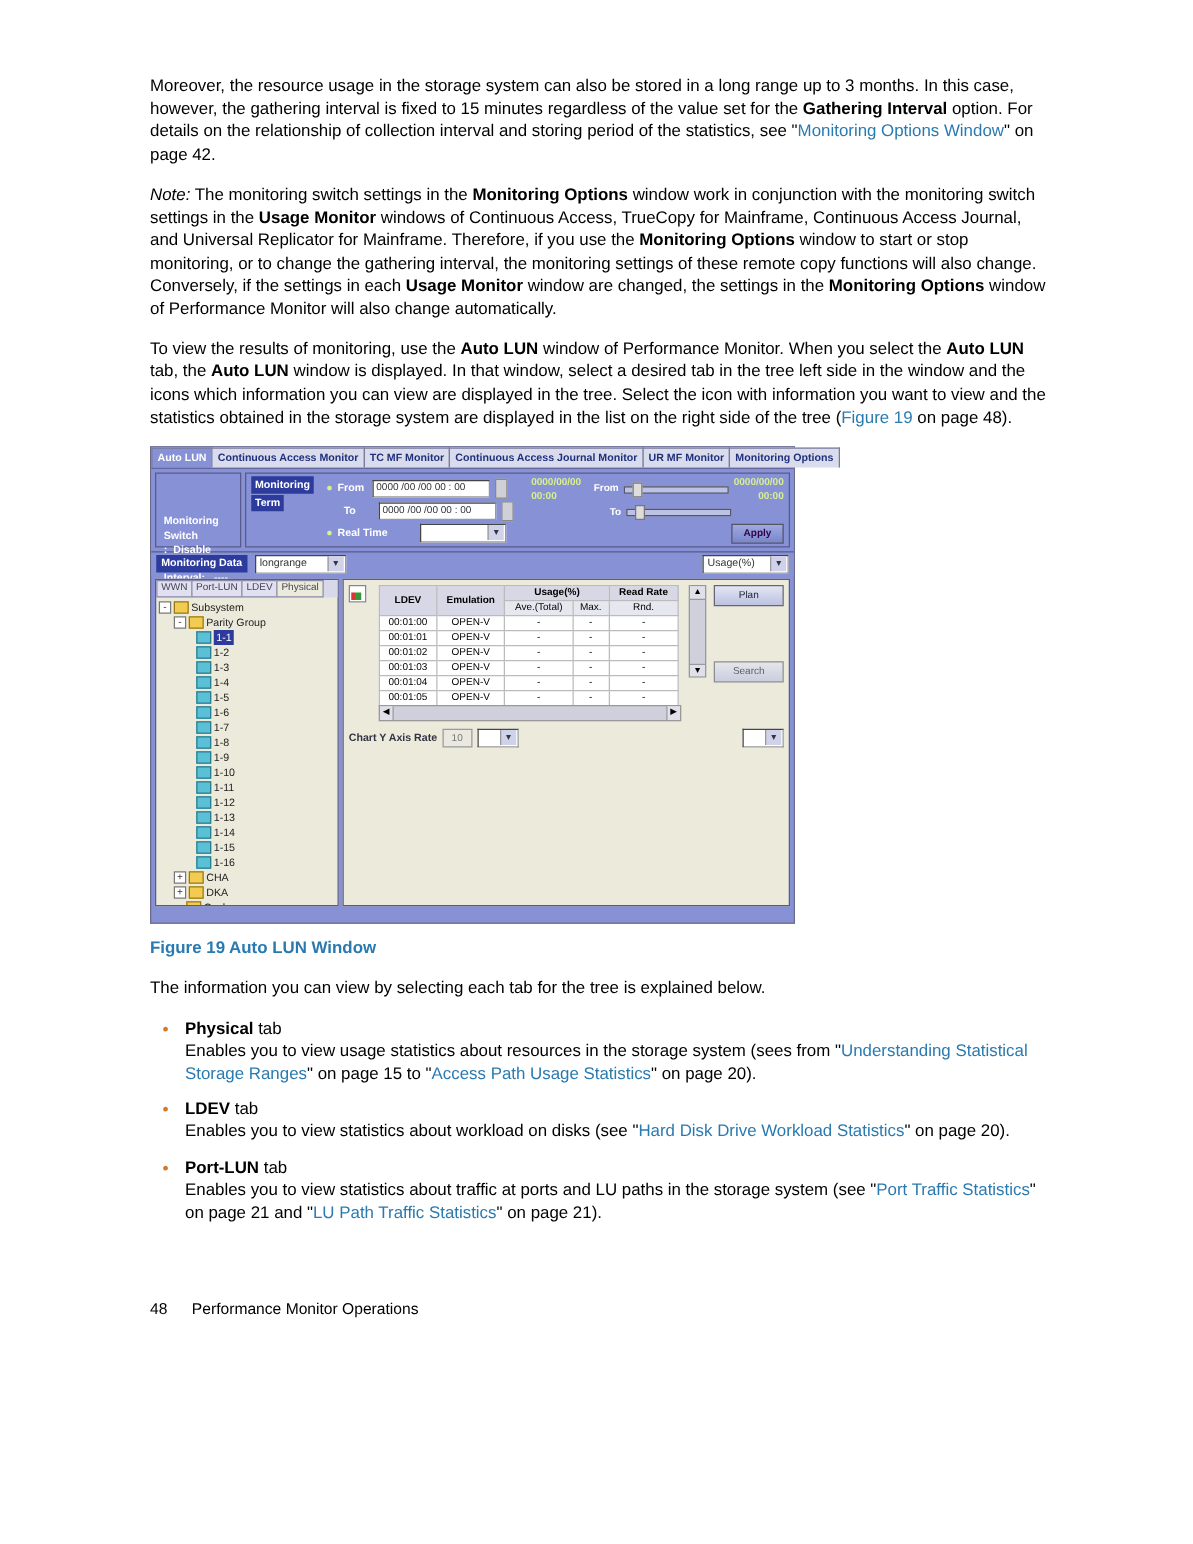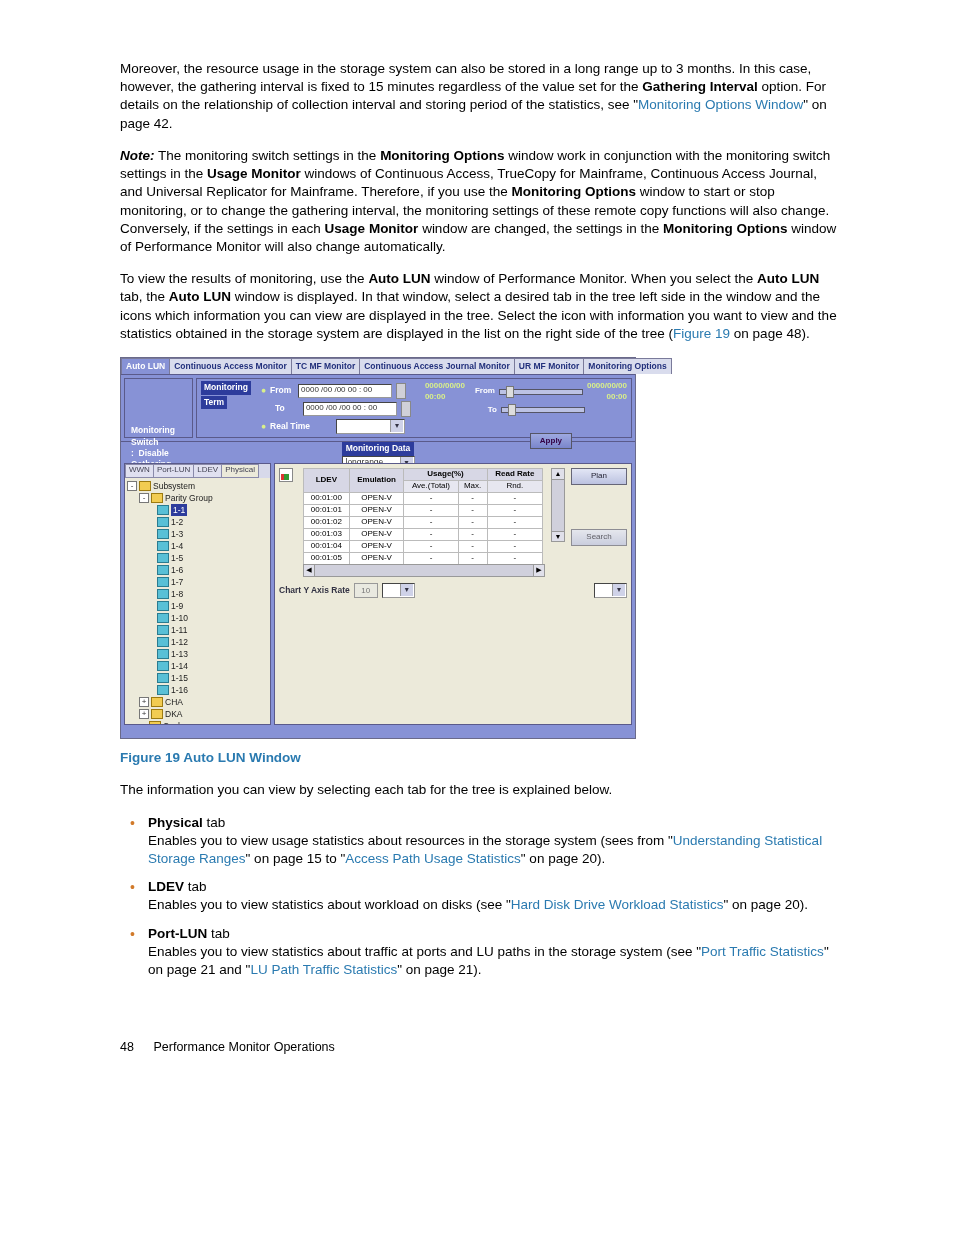--- a/index.html
+++ b/index.html
@@ -12,21 +12,21 @@
   }
   .page {
     padding: 60px 115px 40px 120px;
     box-sizing: border-box;
     font-size: 13.5px;
     line-height: 1.35;
   }
   .para { margin: 0 0 14px 0; }
   .link { color: #2a7ab0; }
   .bold { font-weight: bold; }
-  .italic-bold { font-style: italic; font-weight: bold; }
+  .italic-bold { font-style: italic; font-weight: normal; }
   h2.section-heading {
     font-weight: 300;
     font-size: 25px;
     color: #2a7ab0;
     margin: 22px 0 8px -65px;
   }
   .figure-caption {
     color: #2a7ab0;
     font-weight: bold;
     margin: 10px 0 14px 0;
@@ -67,21 +67,21 @@
     color: #22307c;
     font-weight: bold;
   }
   .ss-tab.active { background: #8792d6; color: #fff; }
   .ss-top {
     display: flex; height: 66px;
     background: #8792d6;
     border-top: 1px solid #5a5a8a;
   }
   .ss-top-left {
-    width: 148px; margin: 3px; padding: 46px 4px 4px 6px;
+    width: 148px; margin: 3px; padding: 32px 4px 4px 6px;
     border: 1px solid #5a5a8a; background: #8792d6;
     color: #fff; font-weight: bold; font-size: 8.5px;
     box-sizing: border-box;
   }
   .ss-top-mid {
     flex: 1; margin: 3px 3px 3px 0;
     border: 1px solid #5a5a8a;
     background: #8792d6;
     color: #fff; font-weight: bold;
     font-size: 8.5px;
@@ -105,21 +105,21 @@
   .mt-slider::after { content:""; position:absolute; top:-4px; left:6px; width:6px; height:10px; background:#ddd; border:1px solid #777; }
   .mt-apply {
     width: 40px; height: 14px; background: linear-gradient(#9ea9e0,#7a86cc);
     border: 1px solid #556; color: #304; font-size: 8px;
     display: flex; align-items:center; justify-content:center;
   }
   .ss-bar {
     height: 18px; background: #8792d6;
     border-top: 1px solid #5a5a8a;
     display: flex; align-items:center;
-    padding: 0 4px; color:#fff; font-weight:bold; font-size:8.5px;flex-direction:column;
+    padding: 0 4px; color:#fff; font-weight:bold; font-size:8.5px;
   }
   .ss-bar .lbl { background:#2d3c9c; padding:1px 4px; }
   .ss-select {
     background:#fff; color:#333; border:1px inset #999;
     height:13px; font-size:8.5px; padding:0 14px 0 3px; position: relative;
     font-weight: normal;
   }
   .ss-select::after {
     content:"▾"; position:absolute; right:1px; top:0;
     width:12px; height:12px; background:#cfd2e8;
@@ -249,21 +249,21 @@
           <div style="flex:1;">
             <div style="display:flex; align-items:center; gap:4px;">
               <span style="font-size:8px;">From</span>
               <div class="mt-slider"></div>
               <div class="mt-time"><span>0000/00/00</span><br><span>00:00</span></div>
             </div>
             <div style="display:flex; align-items:center; gap:4px; margin-top:2px;">
               <span style="font-size:8px; width:22px; text-align:right;">To</span>
               <div class="mt-slider"></div>
             </div>
-            <div style="display:flex; justify-content:center; margin-top:18px;">
+            <div style="display:flex; justify-content:flex-end; margin-top:4px;">
               <div class="mt-apply">Apply</div>
             </div>
           </div>
         </div>
       </div>
     </div>
 
     <div class="ss-bar">
       <span class="lbl">Monitoring Data</span>
       <span style="width:6px;"></span>

